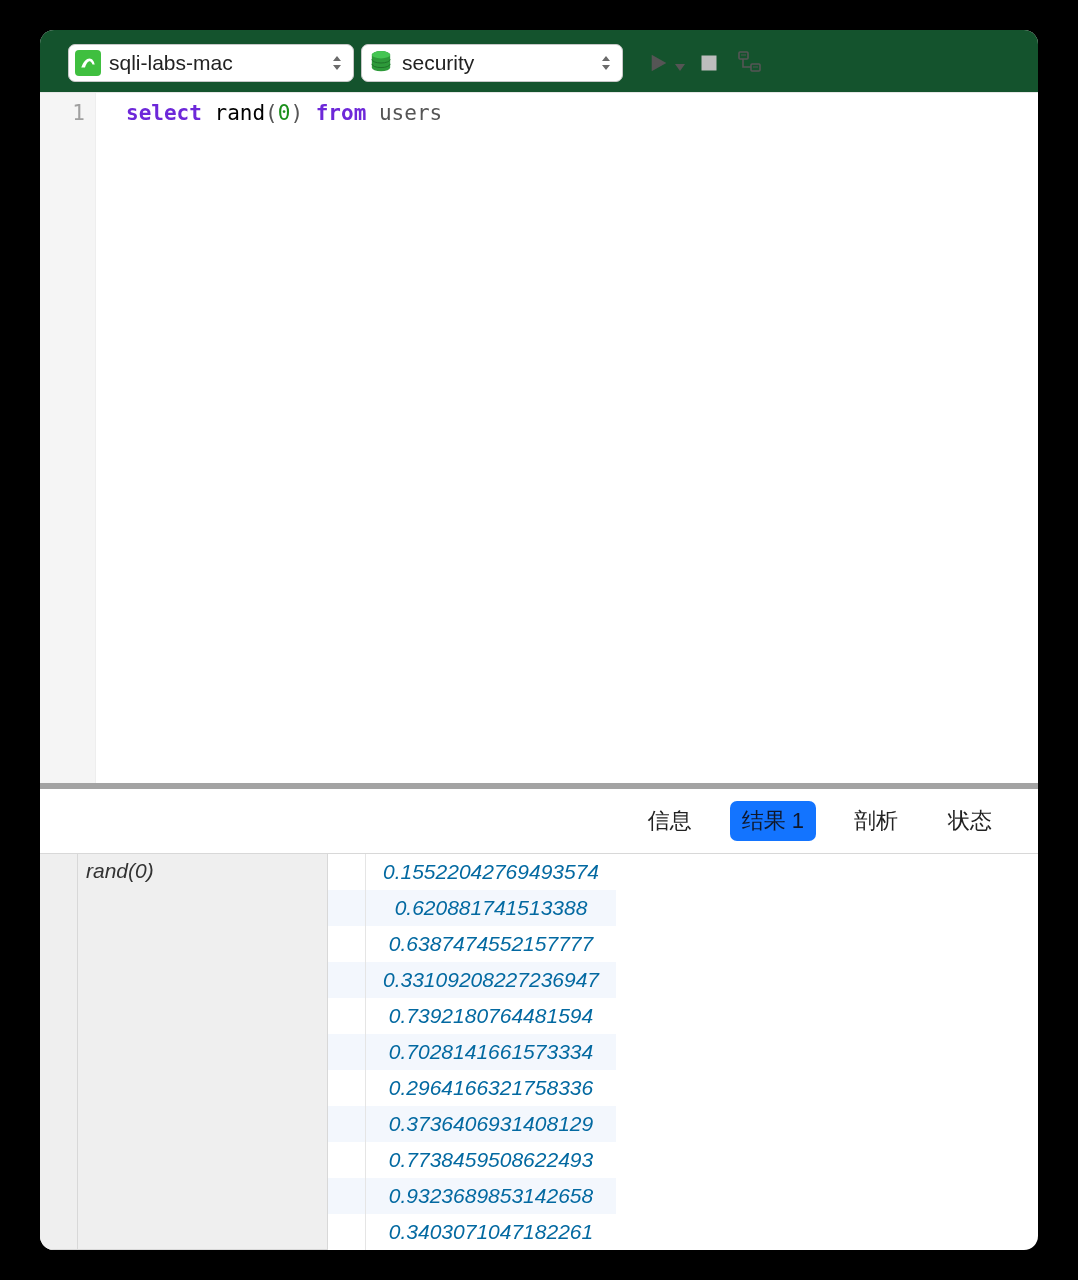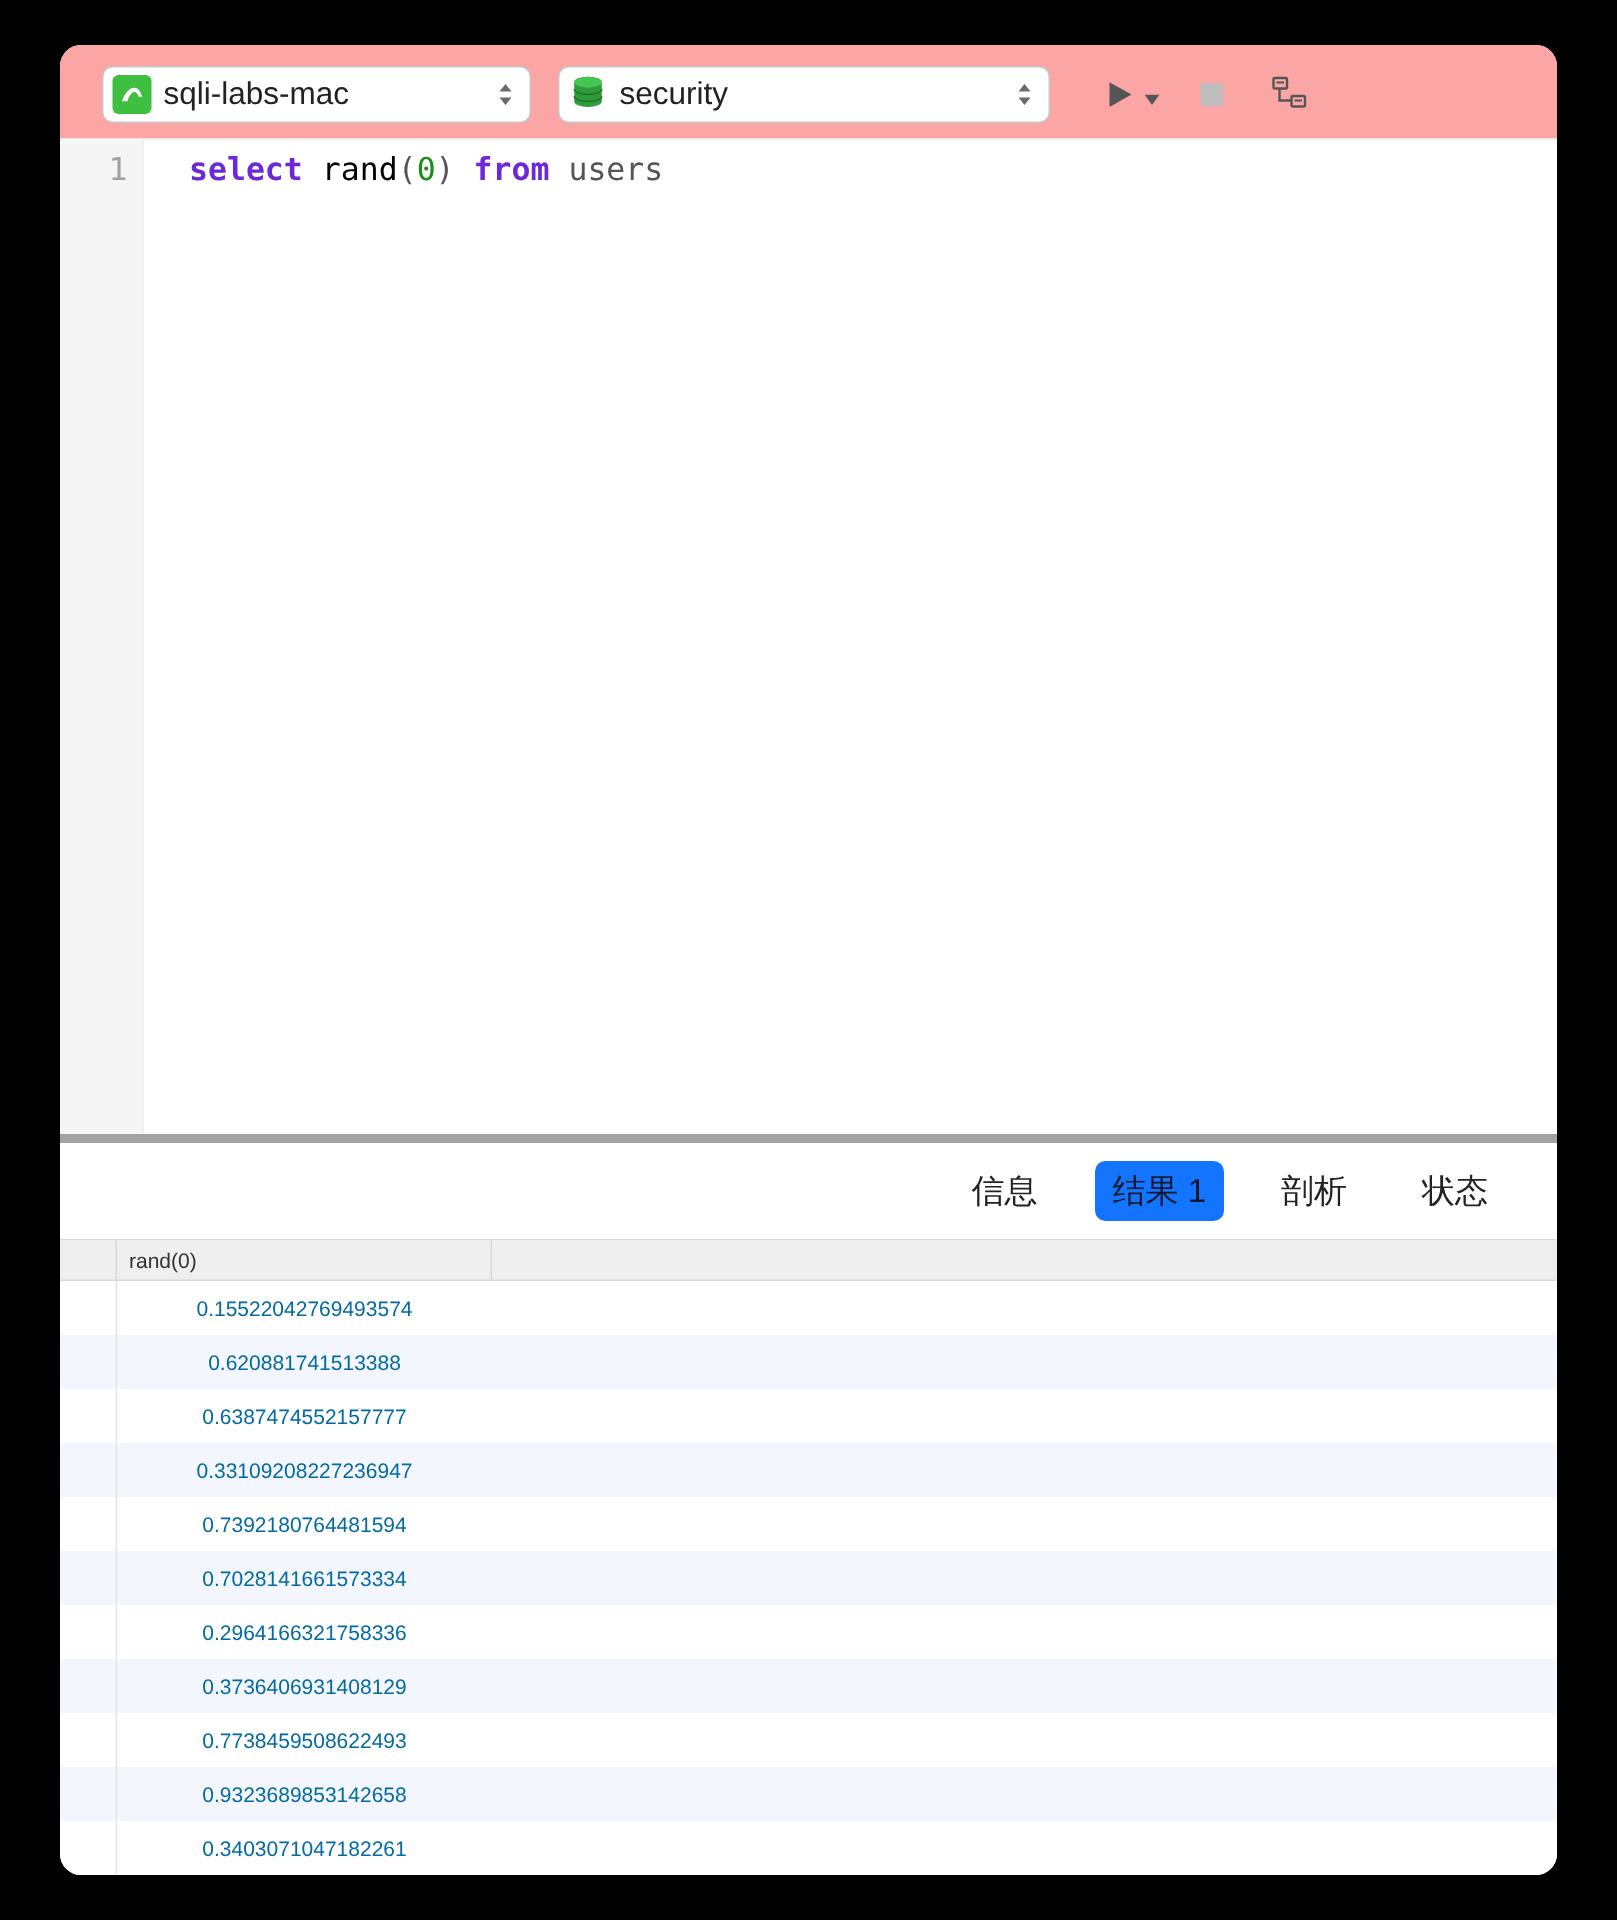--- a/index.html
+++ b/index.html
@@ -20,38 +20,38 @@
     border-radius: 14px;
     box-shadow: 0 0 0 1px rgba(0,0,0,.25);
     overflow: hidden;
     display: flex;
     flex-direction: column;
   }
   
   .toolbar {
     display: flex;
     align-items: center;
-    gap: 18px;
+    gap: 7px;
     padding: 14px 28px 10px 28px;
-    background: #fca5a5;
+    background: #14532d;
   }
   .dropdown {
     display: flex;
     align-items: center;
     height: 38px;
     border: 1px solid #c7c7c7;
     border-radius: 7px;
     background: #fff;
     padding: 0 8px 0 6px;
     font-size: 21px;
     cursor: default;
     position: relative;
   }
   .dd-conn { width: 286px; }
-  .dd-db   { width: 328px; }
+  .dd-db   { width: 262px; }
   .dd-icon {
     width: 26px; height: 26px;
     margin-right: 8px;
     border-radius: 4px;
     display: flex; align-items: center; justify-content: center;
   }
   .dd-icon.mysql { background: #3fbf3f; }
   .dd-icon.mysql svg { width: 18px; height: 18px; }
   .dd-icon.db { }
   .dd-icon.db svg { width: 22px; height: 26px; }
@@ -102,23 +102,24 @@
     border-top: 6px solid #a3a3a3;
     font-size: 22px;
     color: #222;
     background:#fff;
   }
   .tab { padding: 5px 12px; border-radius: 7px; cursor: default;}
   .tab.active { background: #1374ff; color: #0f172a; }
   
   .results {
     border-top: 1px solid #d8d8d8;
-    display: flex; flex-direction: column;
-    font-size: 14px;
+    display: flex; flex-direction: row;
+    font-size: 21px;
     max-height: 505px;
+    font-style: italic;
   }
   .thead {
     display: flex;
     background: #efefef;
     border-bottom: 1px solid #d8d8d8;
   }
   .th-gutter { width: 38px; border-right: 1px solid #d8d8d8; }
   .th {
     width: 250px;
     padding: 5px 8px;

